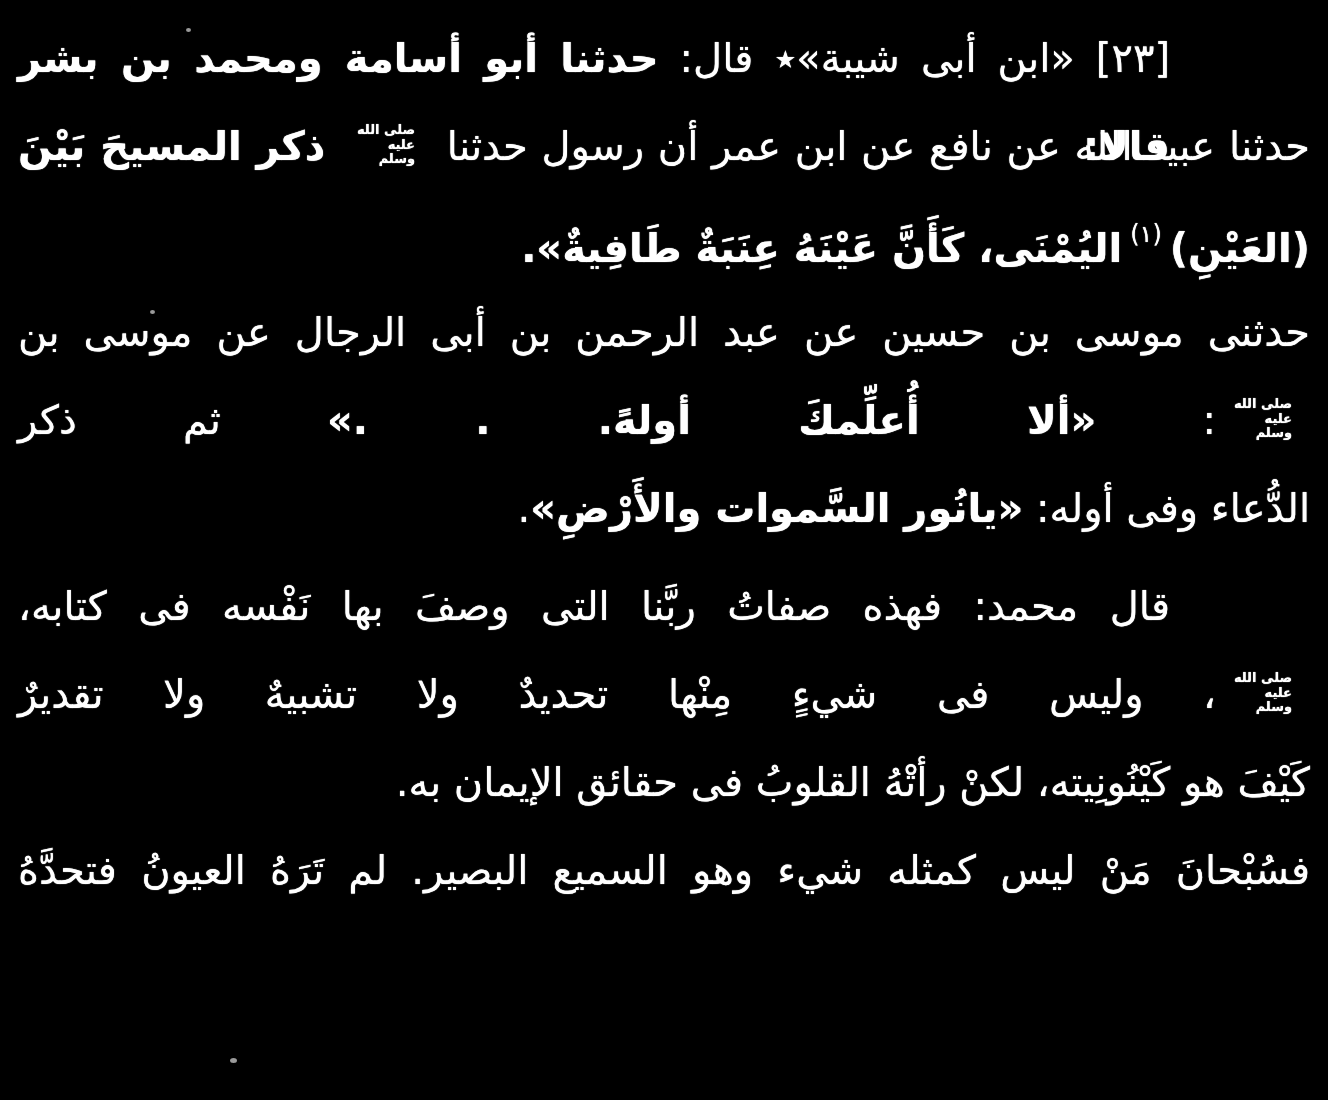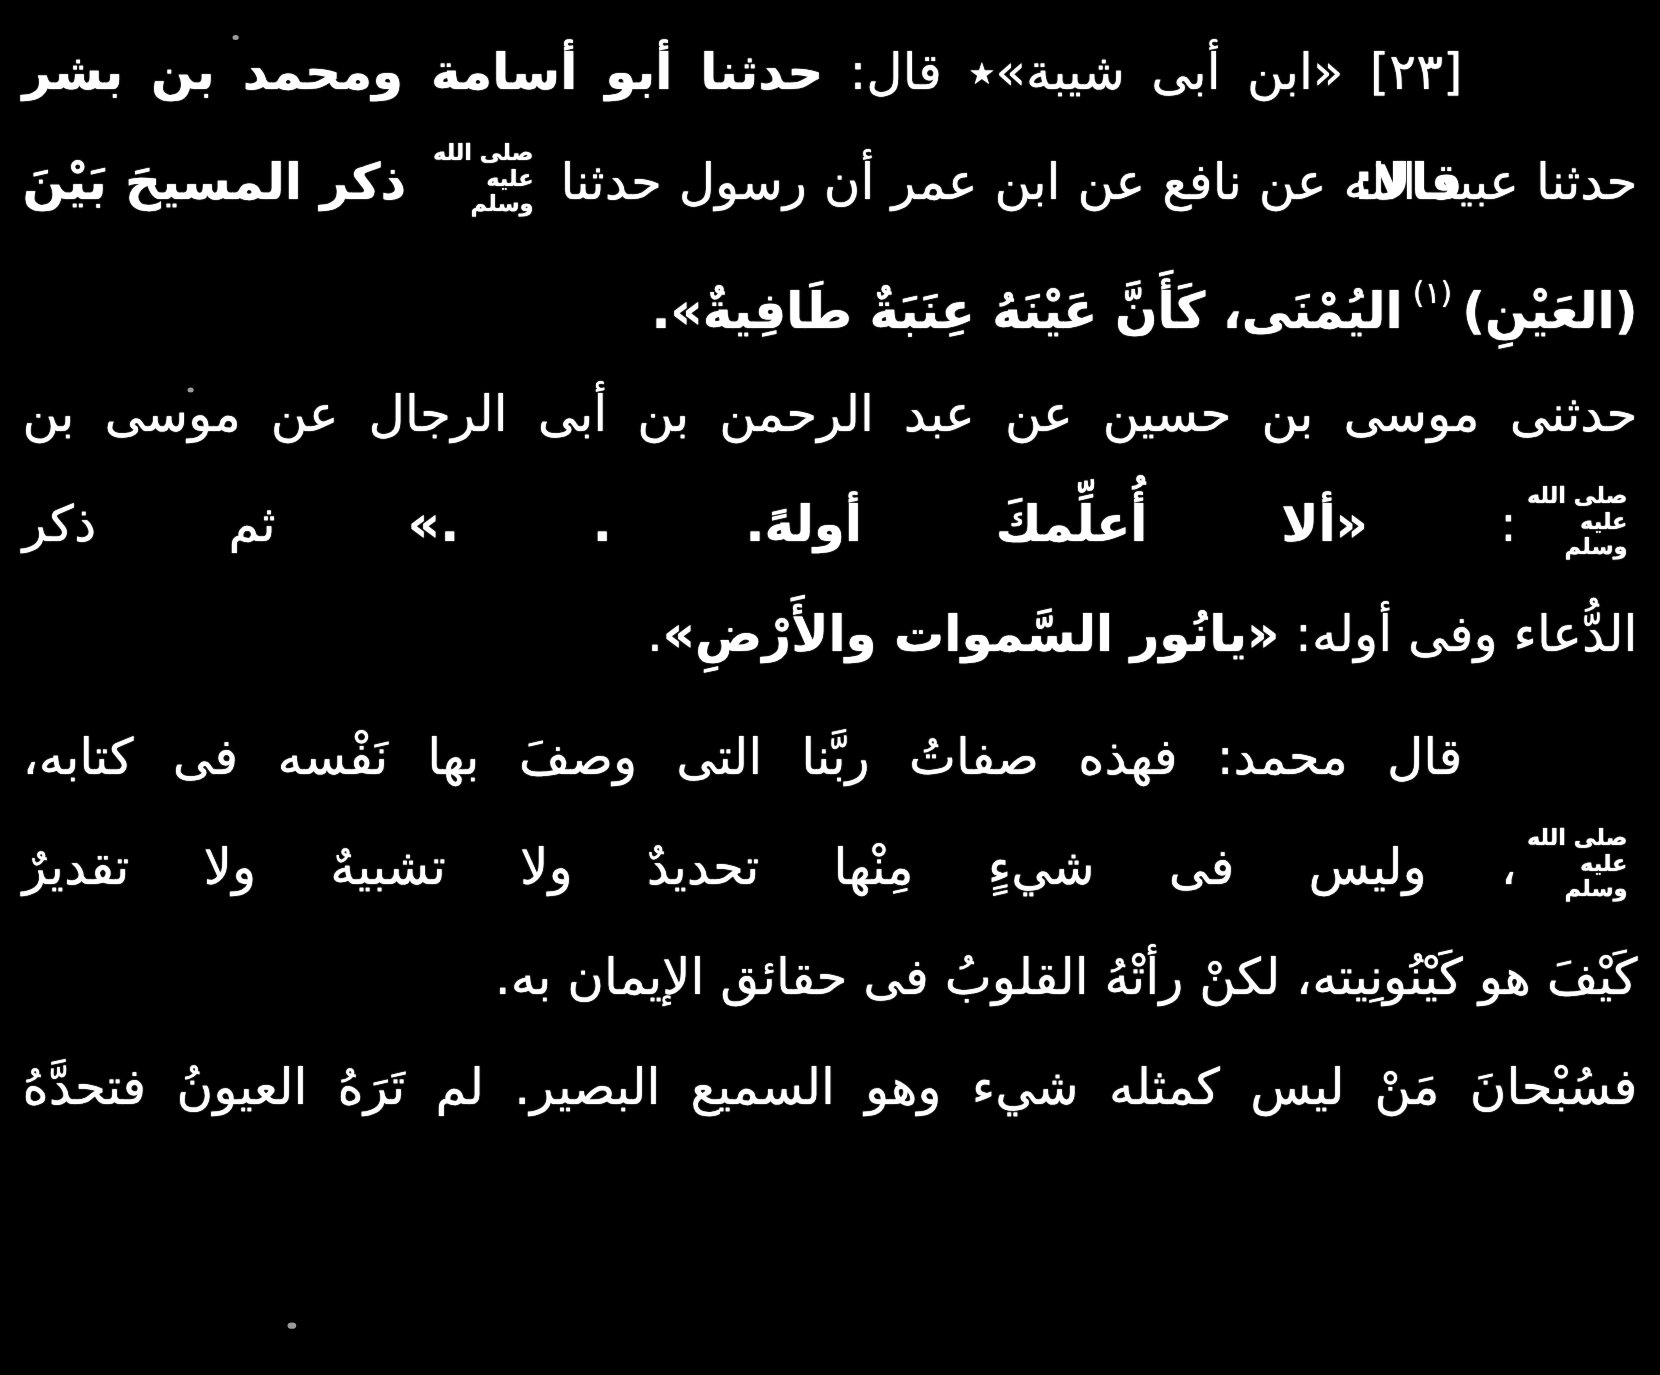--- a/index.html
+++ b/index.html
@@ -48,24 +48,24 @@
   .line.indent {
     padding-right: 140px;
   }
   .seg { color: #ffffff; text-align: right; }
   .seg.b { font-weight: bold; }
   .seal {
     display: inline-block;
     vertical-align: middle;
     direction: rtl;
     text-align: center;
-    font-size: 18px;
+    font-size: 13px;
     line-height: 1.15;
     font-weight: bold;
-    margin: 0 6px;
+    margin: 0 16px;
     padding: 2px 2px;
     text-shadow: 0 0 1px #ffffff;
     transform: translateY(-4px);
   }
   .seal div { white-space: nowrap; }
   .fn-marker {
     font-size: 24px;
     vertical-align: 20px;
     letter-spacing: 1px;
     margin: 0 8px;

